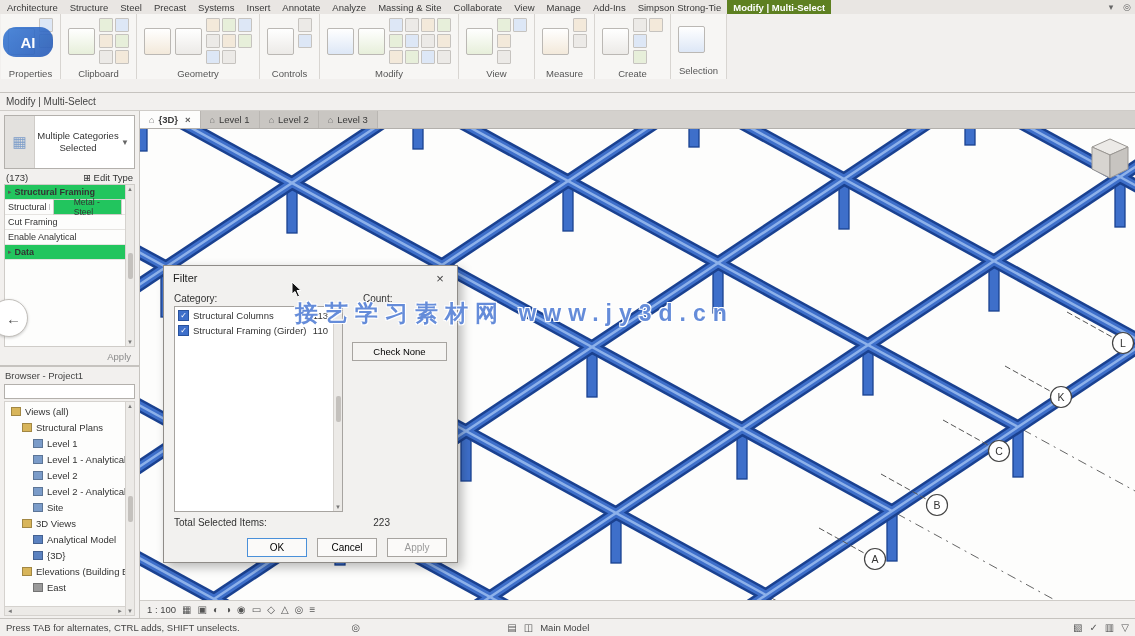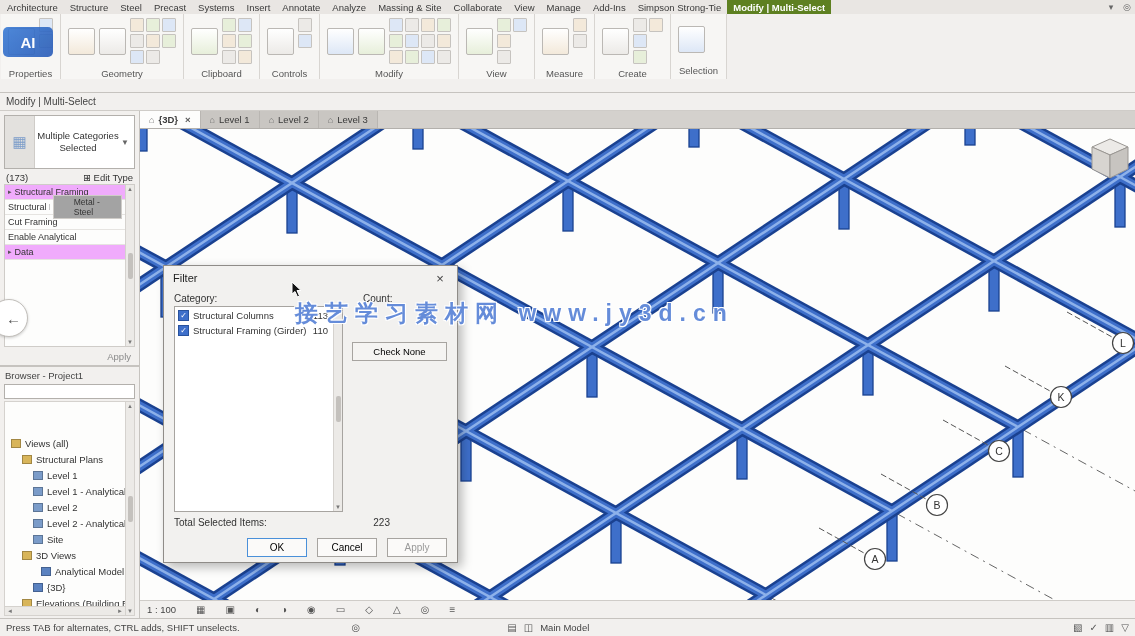--- a/index.html
+++ b/index.html
@@ -24,45 +24,45 @@
 
 .leftpanel{position:absolute;top:111px;left:0;bottom:18px;width:140px;background:#f2f0ee;border-right:1px solid #c6c3bf;display:flex;flex-direction:column;font-size:10px}
 .props{height:256px;border-bottom:2px solid #c6c3bf;display:flex;flex-direction:column}
 .typesel{margin:4px 4px 2px;height:54px;background:#fff;border:1px solid #b3b0ac;display:flex;align-items:center}
 .typesel .thumb{width:30px;height:100%;background:#e3e1de;border-right:1px solid #cfccc8;display:flex;align-items:center;justify-content:center;color:#7b9cc9;font-size:15px}
 .typesel .tlabel{flex:1;text-align:center;font-size:9.5px;line-height:1.25;padding:2px}
 .typesel .tcaret{width:13px;color:#666;font-size:8px}
 .editrow{display:flex;justify-content:space-between;align-items:flex-end;padding:1px 6px;font-size:9.5px}
 .propgrid{flex:1;margin:0 4px;background:#fdfdfc;border:1px solid #cfccc8;position:relative;overflow:hidden;padding-right:9px}
 .prow{display:flex;align-items:center;height:15px;border-bottom:1px solid #e6e4e1;padding:0 3px;gap:3px;font-size:9px}
-.prow.hdr{background:#f0abfc;font-weight:normal}
+.prow.hdr{background:#22c55e;font-weight:bold}
 .caret{font-size:7px;color:#555}
 .plabel{white-space:nowrap;overflow:hidden}
-.pval{margin-left:auto;background:#a3a3a3;border:1px solid #cfccc8;min-width:50px;height:24px;font-size:8.5px;padding:0 20px;display:flex;align-items:center}
+.pval{margin-left:auto;background:#22c55e;border:1px solid #cfccc8;min-width:50px;height:16px;font-size:8.5px;padding:0 20px;display:flex;align-items:center}
 .vscroll{position:absolute;right:0;top:0;bottom:0;width:9px;background:#eceae7;border-left:1px solid #d5d2ce;display:flex;flex-direction:column;align-items:center;justify-content:space-between;font-size:6px;color:#777;padding:1px 0}
 .sthumb{width:5px;flex:0 0 26px;background:#c4c1bd;border-radius:2px}
 .applyrow{height:18px;display:flex;justify-content:flex-end;align-items:center;padding:0 8px}
 .applybtn{color:#8a8a8a;font-size:9.5px}
 .browser{flex:1;display:flex;flex-direction:column;min-height:0}
 .btitle{height:15px;display:flex;align-items:center;padding:2px 5px 0;font-size:9.5px;color:#444}
 .bsearch{margin:2px 4px;height:15px;background:#fff;border:1px solid #b3b0ac;font-size:9px;padding:0 3px;font-family:inherit}
 .btree{flex:1;background:#fdfdfc;border:1px solid #d5d2ce;margin:0 4px 2px;position:relative;overflow:hidden;padding:1px 9px 9px 0}
 .titem{display:flex;align-items:center;gap:4px;height:16px;font-size:9.5px;white-space:nowrap}
 .ticon{width:10px;height:9px;border:1px solid rgba(0,0,0,.25);flex:0 0 auto}
 .bhscroll{position:absolute;left:0;right:9px;bottom:0;height:9px;background:#eceae7;border-top:1px solid #d5d2ce;display:flex;justify-content:space-between;font-size:6px;color:#777;padding:0 2px;align-items:center}
 
 .viewtabs{position:absolute;top:111px;left:140px;right:0;height:18px;background:#d4d1cd;display:flex;border-bottom:1px solid #b3b0ac}
 .vtab{display:flex;align-items:center;gap:4px;padding:0 9px;font-size:9.5px;color:#3a3a3a;border-right:1px solid #b9b6b2;background:#c9c6c2}
 .vtab.vactive{background:#fdfdfc;font-weight:bold}
 .vhome{font-size:9px;color:#666}
 .vclose{color:#555;margin-left:3px}
 .canvas{position:absolute;top:129px;left:140px;right:0;bottom:36px;background:#fdfdfc;overflow:hidden}
 .canvas svg.model{position:absolute;left:0;top:0}
 
-.viewctrl{position:absolute;left:140px;right:0;bottom:18px;height:18px;background:#f2f0ee;border-top:1px solid #cfccc8;display:flex;align-items:center;gap:20px;padding:0 7px;font-size:9.5px;color:#444}
+.viewctrl{position:absolute;left:140px;right:0;bottom:18px;height:18px;background:#f2f0ee;border-top:1px solid #cfccc8;display:flex;align-items:center;gap:6px;padding:0 7px;font-size:9.5px;color:#444}
 .vcico,.sbico{font-size:10px;color:#555}
 .statusbar{position:absolute;left:0;right:0;bottom:0;height:18px;background:#f2f0ee;border-top:1px solid #c6c3bf;display:flex;align-items:center;font-size:9.5px;color:#444;padding:0 6px;gap:7px}
 
 .dialog{position:absolute;left:163px;top:265px;width:295px;height:298px;background:#f2f1ef;border:1px solid #8f8c88;box-shadow:4px 4px 10px rgba(0,0,0,.28);z-index:40;display:flex;flex-direction:column;font-size:10px}
 .dtitle{height:24px;display:flex;align-items:center;justify-content:space-between;padding:0 9px;font-size:11px;color:#222}
 .dclose{color:#444;font-size:13px;width:16px;text-align:center}
 .dheaders{display:flex;padding:0 10px;height:16px;align-items:center}
 .dheaders .cat{flex:1}
 .dheaders .cnt{width:84px}
 .dbody{flex:1;display:flex;padding:0 10px;gap:9px;min-height:0}
@@ -75,21 +75,21 @@
 .checknone{margin-top:36px;height:19px;background:#f5f4f2;border:1px solid #a7a4a0;font-size:9.5px;font-family:inherit}
 .dtotal{height:20px;display:flex;align-items:center;padding:0 10px}
 .dtotal .tval{margin-left:auto;margin-right:57px}
 .dbuttons{height:30px;display:flex;align-items:center;justify-content:flex-end;gap:10px;padding:0 10px}
 .dbtn{min-width:60px;height:19px;background:#fbfaf9;border:1px solid #a7a4a0;font-size:10px;font-family:inherit}
 .dbtn.primary{border:1.5px solid #4a90d9}
 .dbtn.disabled{color:#9a9a9a}
 
 .watermark{position:absolute;left:295px;top:298px;z-index:50;font-size:23px;font-weight:bold;letter-spacing:7px;color:rgba(63,111,208,.8);text-shadow:-1px -1px 0 #fff,1px -1px 0 #fff,-1px 1px 0 #fff,1px 1px 0 #fff;white-space:nowrap;pointer-events:none}
 .cursor{position:absolute;left:291px;top:281px;z-index:60;pointer-events:none}
-.aibadge{position:absolute;left:3px;top:27px;width:50px;height:30px;background:linear-gradient(135deg,#3a7bd5,#2a5cb8);border-radius:5px;color:#fff;font-weight:bold;font-size:15px;display:flex;align-items:center;justify-content:center;z-index:30;opacity:.9}
+.aibadge{position:absolute;left:3px;top:27px;width:50px;height:30px;background:linear-gradient(135deg,#3a7bd5,#2a5cb8);border-radius:13px;color:#fff;font-weight:bold;font-size:15px;display:flex;align-items:center;justify-content:center;z-index:30;opacity:.9}
 .backcircle{position:absolute;left:-10px;top:299px;width:38px;height:38px;border-radius:50%;background:#fff;border:1px solid #c2bfbb;box-shadow:0 1px 3px rgba(0,0,0,.2);display:flex;align-items:center;justify-content:center;color:#555;font-size:15px;z-index:70;padding-left:9px}
 </style>
 </head>
 <body>
 
 <div class="ribbon">
   <div class="tabrow">
       <div class="tab">Architecture</div>
       <div class="tab">Structure</div>
       <div class="tab">Steel</div>
@@ -115,48 +115,48 @@
           <div class="icon-big" style="background: linear-gradient(rgb(255, 255, 255), rgb(221, 231, 246));"></div>
           <div class="sm-grid">
             <div class="icon-sm" style="background: rgb(221, 231, 246);"></div>
             <div class="icon-sm" style="background: rgb(231, 239, 218);"></div>
           </div>
         </div>
         <div class="rlabel">Properties</div>
       </div>
       <div class="rpanel">
         <div class="rtools">
+          <div class="icon-big" style="background: linear-gradient(rgb(255, 255, 255), rgb(231, 239, 218));"></div>
+          <div class="sm-grid">
+            <div class="icon-sm" style="background: rgb(231, 239, 218);"></div>
+            <div class="icon-sm" style="background: rgb(243, 233, 218);"></div>
+            <div class="icon-sm" style="background: rgb(236, 234, 231);"></div>
+            <div class="icon-sm" style="background: rgb(221, 231, 246);"></div>
+            <div class="icon-sm" style="background: rgb(231, 239, 218);"></div>
+            <div class="icon-sm" style="background: rgb(243, 233, 218);"></div>
+          </div>
+        </div>
+        <div class="rlabel">Clipboard</div>
+      </div>
+      <div class="rpanel">
+        <div class="rtools">
           <div class="icon-big" style="background: linear-gradient(rgb(255, 255, 255), rgb(243, 233, 218));"></div>
           <div class="icon-big" style="background: linear-gradient(rgb(255, 255, 255), rgb(236, 234, 231));"></div>
           <div class="sm-grid">
             <div class="icon-sm" style="background: rgb(243, 233, 218);"></div>
             <div class="icon-sm" style="background: rgb(236, 234, 231);"></div>
             <div class="icon-sm" style="background: rgb(221, 231, 246);"></div>
             <div class="icon-sm" style="background: rgb(231, 239, 218);"></div>
             <div class="icon-sm" style="background: rgb(243, 233, 218);"></div>
             <div class="icon-sm" style="background: rgb(236, 234, 231);"></div>
             <div class="icon-sm" style="background: rgb(221, 231, 246);"></div>
             <div class="icon-sm" style="background: rgb(231, 239, 218);"></div>
           </div>
         </div>
         <div class="rlabel">Geometry</div>
-      </div>
-      <div class="rpanel">
-        <div class="rtools">
-          <div class="icon-big" style="background: linear-gradient(rgb(255, 255, 255), rgb(231, 239, 218));"></div>
-          <div class="sm-grid">
-            <div class="icon-sm" style="background: rgb(231, 239, 218);"></div>
-            <div class="icon-sm" style="background: rgb(243, 233, 218);"></div>
-            <div class="icon-sm" style="background: rgb(236, 234, 231);"></div>
-            <div class="icon-sm" style="background: rgb(221, 231, 246);"></div>
-            <div class="icon-sm" style="background: rgb(231, 239, 218);"></div>
-            <div class="icon-sm" style="background: rgb(243, 233, 218);"></div>
-          </div>
-        </div>
-        <div class="rlabel">Clipboard</div>
       </div>
       <div class="rpanel">
         <div class="rtools">
           <div class="icon-big" style="background: linear-gradient(rgb(255, 255, 255), rgb(236, 234, 231));"></div>
           <div class="sm-grid">
             <div class="icon-sm" style="background: rgb(236, 234, 231);"></div>
             <div class="icon-sm" style="background: rgb(221, 231, 246);"></div>
           </div>
         </div>
         <div class="rlabel">Controls</div>
@@ -275,21 +275,21 @@
     <div class="btree">
       <div class="vscroll">
           <span>▲</span>
           <span class="sthumb"></span>
           <span>▼</span>
         </div>
       <div class="bhscroll">
           <span>◄</span>
           <span>►</span>
         </div>
-    <div class="titem" style="padding-left: 6px; margin-top: 32px;">
+    <div class="titem" style="padding-left: 6px;">
           <span class="ticon" style="background: rgb(216, 181, 90);"></span>
           <span>Views (all)</span>
         </div>
         <div class="titem" style="padding-left: 17px;">
           <span class="ticon" style="background: rgb(216, 181, 90);"></span>
           <span>Structural Plans</span>
         </div>
         <div class="titem" style="padding-left: 28px;">
           <span class="ticon" style="background: rgb(123, 156, 201);"></span>
           <span>Level 1</span>
@@ -307,21 +307,21 @@
           <span>Level 2 - Analytical</span>
         </div>
         <div class="titem" style="padding-left: 28px;">
           <span class="ticon" style="background: rgb(123, 156, 201);"></span>
           <span>Site</span>
         </div>
         <div class="titem" style="padding-left: 17px;">
           <span class="ticon" style="background: rgb(216, 181, 90);"></span>
           <span>3D Views</span>
         </div>
-        <div class="titem" style="padding-left: 36px;">
+        <div class="titem" style="padding-left: 28px;">
           <span class="ticon" style="background: rgb(91, 130, 192);"></span>
           <span>Analytical Model</span>
         </div>
         <div class="titem" style="padding-left: 28px;">
           <span class="ticon" style="background: rgb(91, 130, 192);"></span>
           <span>{3D}</span>
         </div>
         <div class="titem" style="padding-left: 17px;">
           <span class="ticon" style="background: rgb(216, 181, 90);"></span>
           <span>Elevations (Building Elevation)</span>

